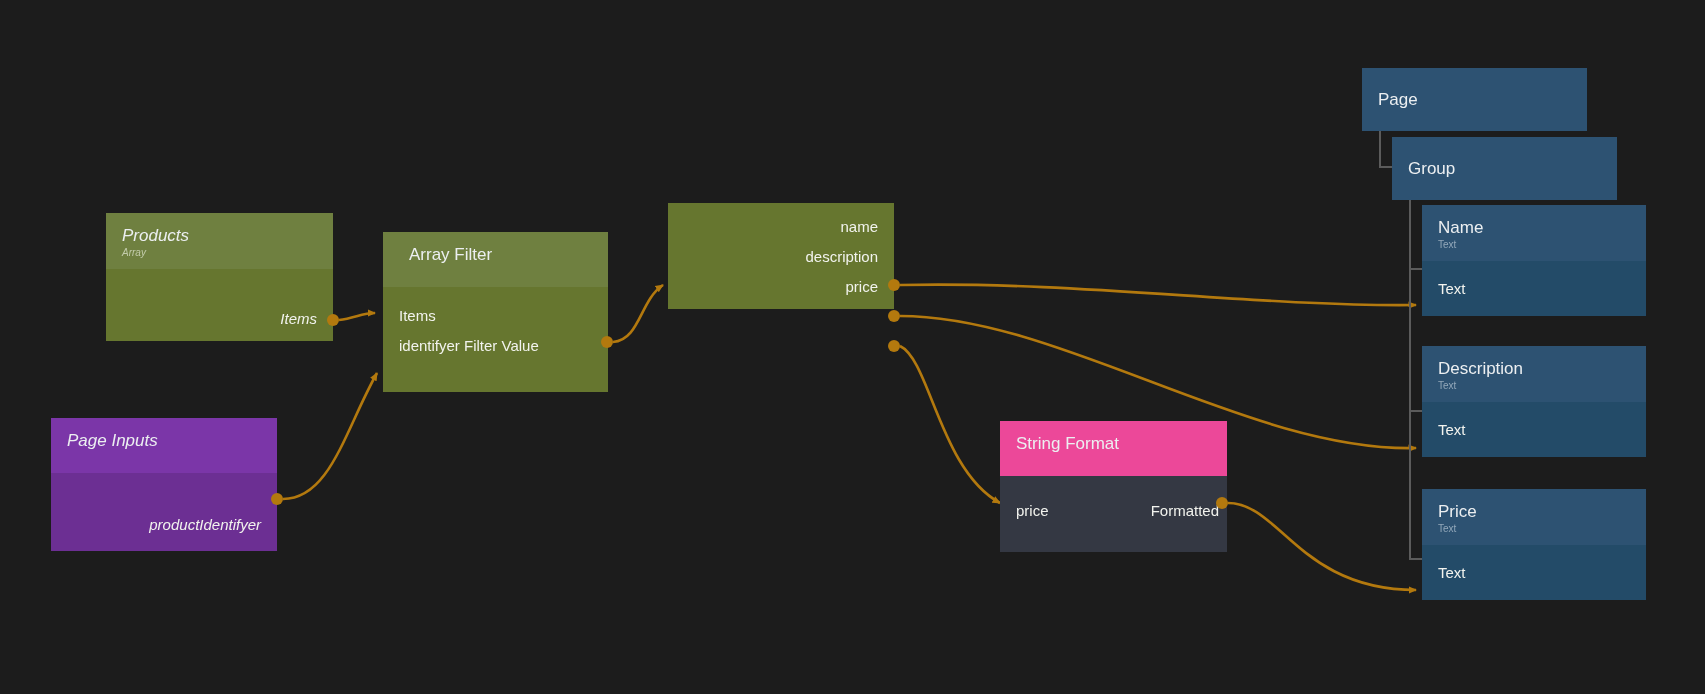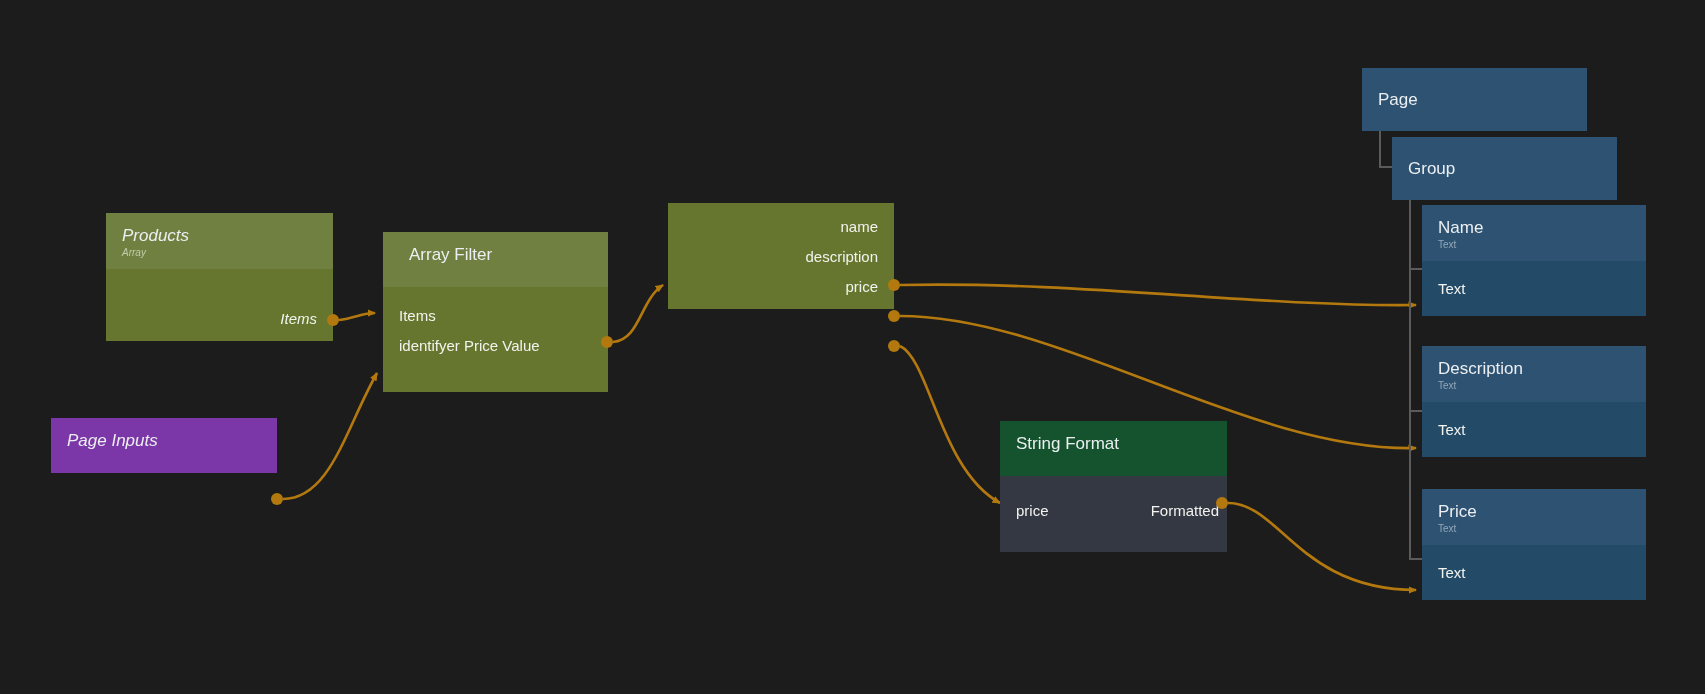--- a/index.html
+++ b/index.html
@@ -66,21 +66,21 @@
   
   .green .node-header { background: #6f8040; }
   .green .node-body   { background: #66762f; }
   .green .node-subtitle { color: #c3ccab; }
 
   
   .purple .node-header { background: #7b36a8; }
   .purple .node-body   { background: #6c2f93; }
 
   
-  .dark .node-header { background: #14532d; }
+  .dark .node-header { background: #ec4899; }
   .dark .node-body   { background: #343843; }
 
   
   .blue .node-header { background: #2d5272; }
   .blue .node-body   { background: #234b68; }
   .blue .node-subtitle { color: #93a8ba; }
   .blue .node-title { font-size: 17px; }
 
   
   .dot {
@@ -150,21 +150,21 @@
 
   <div class="node green" style="left:383px; top:232px; width:225px;">
     <div class="node-header" style="padding-bottom:22px;padding-left:26px;">
       <div class="node-title">Array Filter</div>
     </div>
     <div class="node-body" style="height:105px; padding-top:13px;">
       <div class="port-row in">
         <span>Items</span>
       </div>
       <div class="port-row in">
-        <span>identifyer Price Value</span>
+        <span>identifyer Filter Value</span>
       </div>
     </div>
   </div>
   <div class="dot" style="left:601px; top:336px;"></div>
 
   <div class="node green" style="left:668px; top:203px; width:226px;">
     <div class="node-body" style="height:106px; padding-top:8px;">
       <div class="port-row out" style="position:absolute; right:0; top:8px; width:100%; padding-right:16px;">
         <span>name</span>
       </div>
@@ -177,20 +177,25 @@
     </div>
   </div>
   <div class="dot" style="left:888px; top:279px;"></div>
   <div class="dot" style="left:888px; top:310px;"></div>
   <div class="dot" style="left:888px; top:340px;"></div>
 
   <div class="node purple" style="left:51px; top:418px; width:226px;font-style:italic;">
     <div class="node-header" style="padding-bottom:22px;">
       <div class="node-title">Page Inputs</div>
     </div>
+    <div class="node-body" style="height:78px; padding-top:36px;">
+      <div class="port-row out">
+        <span>productIdentifyer</span>
+      </div>
+    </div>
   </div>
   <div class="dot" style="left:271px; top:493px;"></div>
 
   <div class="node dark" style="left:1000px; top:421px; width:227px;">
     <div class="node-header" style="padding-bottom:22px;">
       <div class="node-title">String Format</div>
     </div>
     <div class="node-body" style="height:76px; padding-top:19px;">
       <div class="port-row in" style="position:absolute; left:0; top:19px; width:100%; padding-left:16px;">
         <span>price</span>

